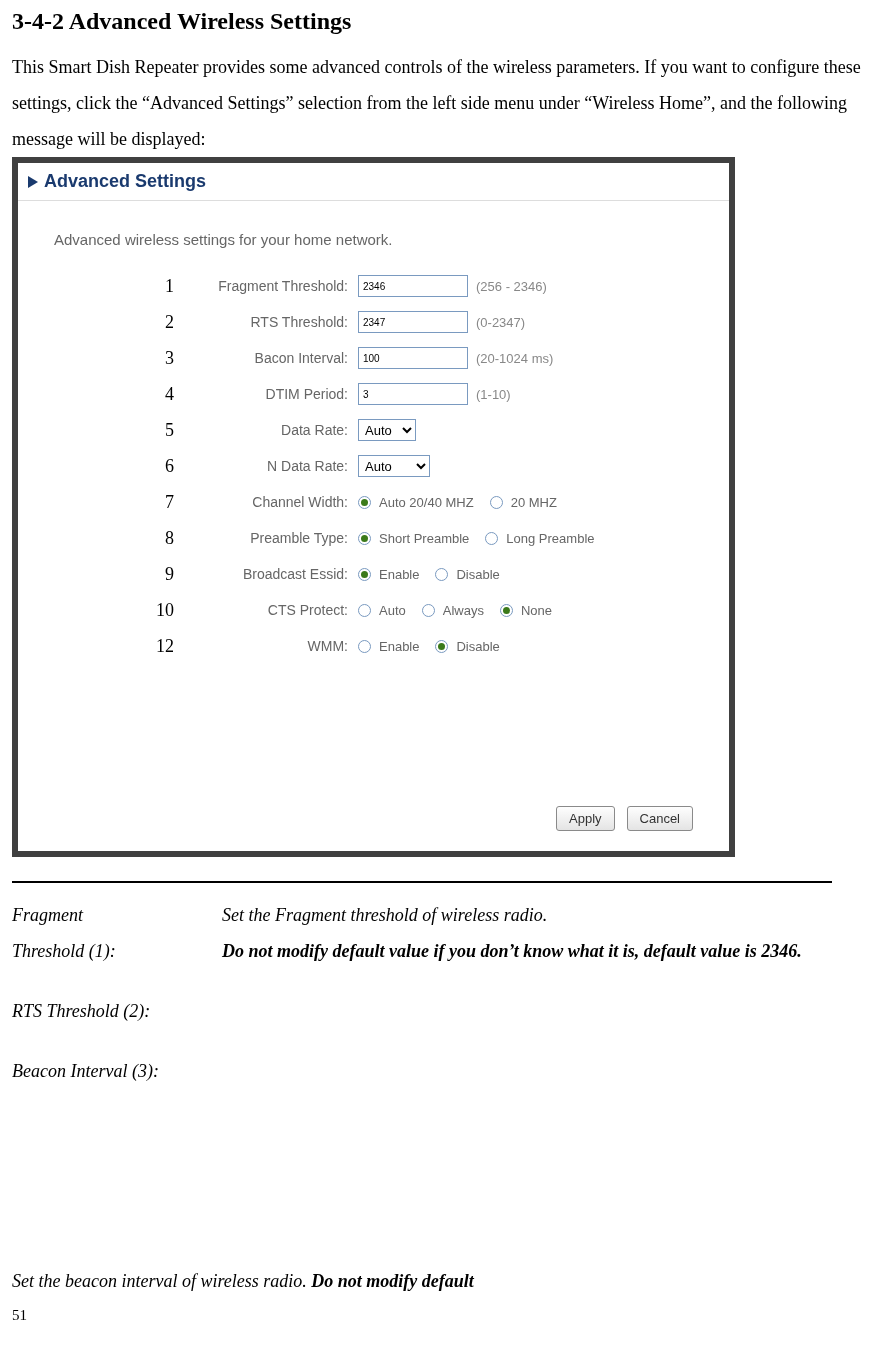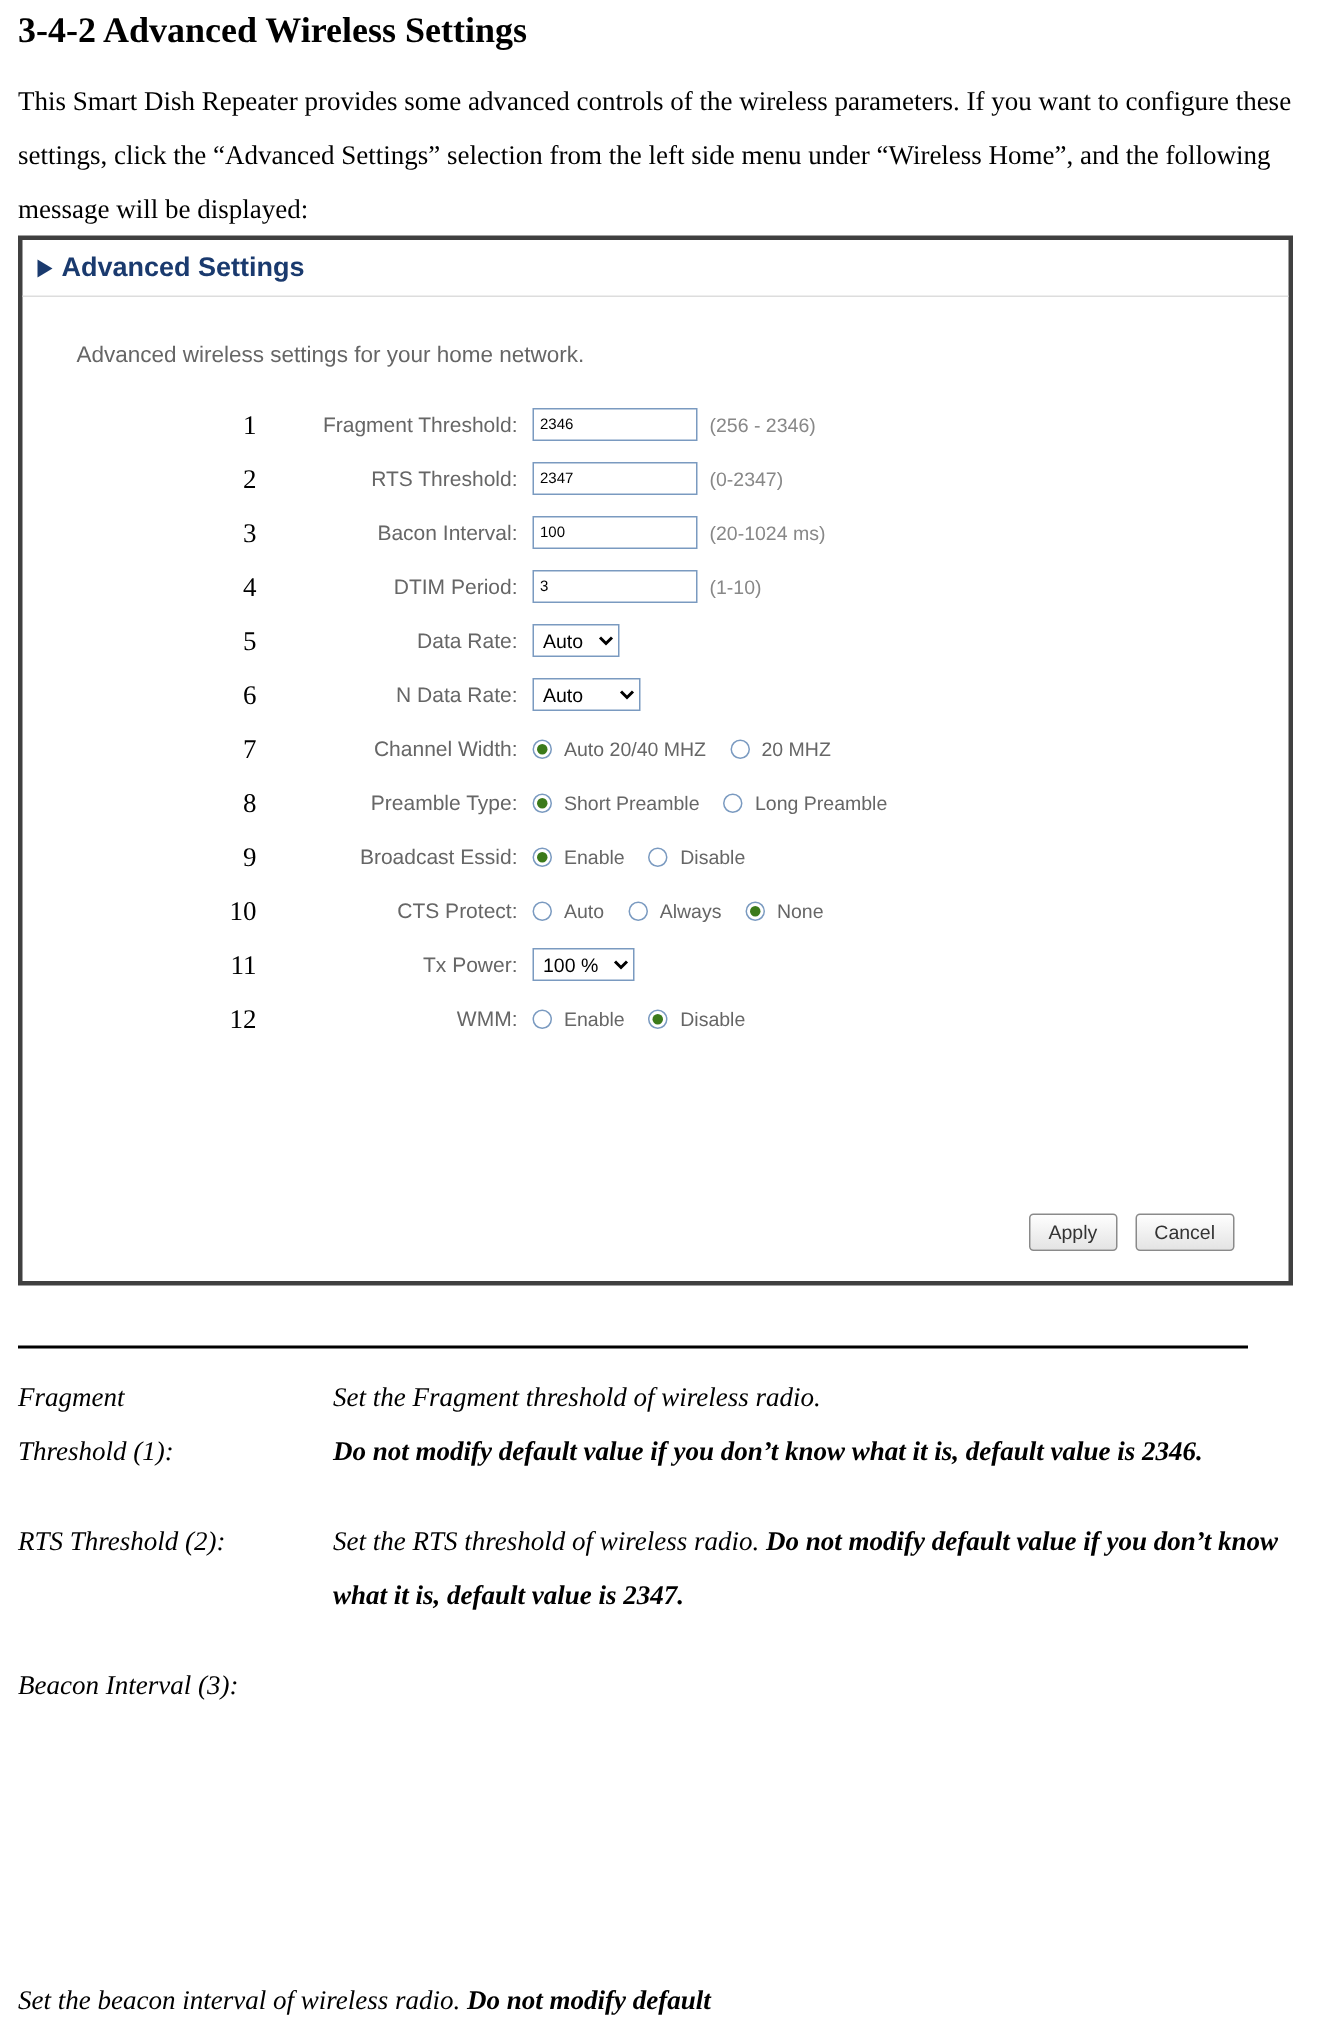--- a/index.html
+++ b/index.html
@@ -14,24 +14,24 @@
     .section-heading {
       font-weight: bold;
       font-size: 24px;
       margin-bottom: 14px;
     }
     .intro-para {
       line-height: 2.0;
       margin-bottom: 0;
     }
     .screenshot-box {
-      border: 3px solid #404040;
-      width: 850px;
+      border: 6px solid #404040;
+      width: 723px;
       height: 700px;
-      margin-bottom: 40px;
+      margin-bottom: 24px;
       position: relative;
       background: #fff;
       font-family: Arial, Helvetica, sans-serif;
       font-size: 14px;
       color: #555;
     }
     .panel-header {
       display: flex;
       align-items: center;
       gap: 6px;
@@ -287,29 +287,20 @@
           <span class="radio-dot"></span>
           <span class="radio-label">Auto</span>
           <span class="radio-dot"></span>
           <span class="radio-label">Always</span>
           <span class="radio-dot checked"></span>
           <span class="radio-label">None</span>
         </div>
       </div>
       <div class="form-row">
         <div class="label-wrap">
-          <span class="row-num">11</span>
-          <span class="row-label">Tx Power:</span>
-        </div>
-        <div class="ctrl-col">
-          <select class="select-ctl" style="width: 68px;"><option>100 %</option></select>
-        </div>
-      </div>
-      <div class="form-row">
-        <div class="label-wrap">
           <span class="row-num">12</span>
           <span class="row-label">WMM:</span>
         </div>
         <div class="ctrl-col">
           <span class="radio-dot"></span>
           <span class="radio-label">Enable</span>
           <span class="radio-dot checked"></span>
           <span class="radio-label">Disable</span>
         </div>
       </div>
@@ -332,23 +323,20 @@
     <div class="def-desc">
       <span>Set the Fragment threshold of wireless radio.</span><br>
       <span class="bold">Do not modify default value if you don’t know what it is, default value is 2346.</span>
     </div>
   </div>
 
   <div class="def-row">
     <div class="def-term">
       <span>RTS Threshold (2):</span>
     </div>
-    <div class="def-desc">
-      <span>Set the RTS threshold of wireless radio. </span><span class="bold">Do not modify default value if you don’t know what it is, default value is 2347.</span>
-    </div>
   </div>
 
   <div class="def-row" style="margin-bottom:4px;flex-direction:column;">
     <div class="def-term">
       <span>Beacon Interval (3):</span>
     </div>
     <div class="def-desc">
       <span>Set the beacon interval of wireless radio. </span><span class="bold">Do not modify default</span>
     </div>
   </div>

